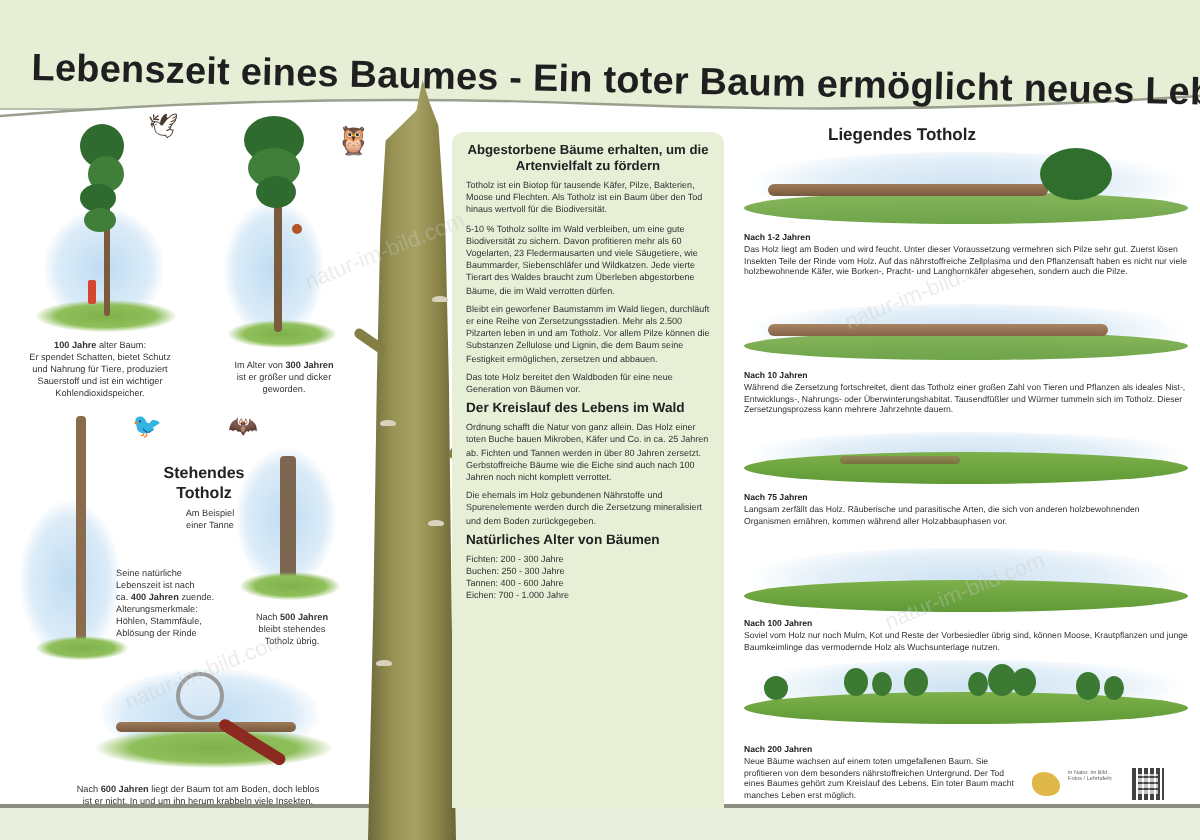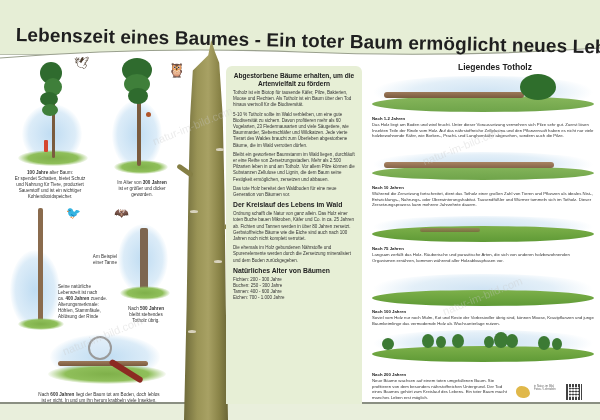--- a/index.html
+++ b/index.html
@@ -77,22 +77,22 @@
     background: #e7efd6; border-radius: 6px 6px 0 0;
     padding: 6px 7px;
   }
   .panel h2 { font-size: 6.6px; line-height: 8px; font-weight: bold; color: #222; text-align: center; margin-bottom: 2px; }
   .panel h3 { font-size: 6.8px; line-height: 8px; font-weight: bold; color: #222; margin: 3px 0 2px 0; }
   .panel p { font-size: 4.5px; line-height: 6.2px; color: #333; margin-bottom: 3px; }
   .panel .ages p { margin-bottom: 0; }
 
   
   .right-h {
-    position: absolute; left: 440px; top: 62px; width: 110px;
-    font-size: 8.5px; font-weight: bold; color: #222; text-align: center;
+    position: absolute; left: 414px; top: 62px; width: 110px;
+    font-size: 8.5px; font-weight: bold; color: #222; text-align: left;
   }
   .scene {
     position: absolute; left: 372px; width: 222px; border-radius: 50% / 40%;
     background: radial-gradient(ellipse at 50% 45%, #cfe3f3 0%, #e3eff8 45%, rgba(255,255,255,0) 70%);
   }
   .scene-grass {
     position: absolute; left: 372px; width: 222px; border-radius: 50%;
     background: linear-gradient(180deg, #7db04a, #5f9a36);
   }
   .log {
@@ -177,20 +177,24 @@
     <span>geworden.</span>
   </div>
 
   <div>
     <div class="sky" style="left:10px;top:250px;width:50px;height:80px;"></div>
     <div class="trunk" style="left:38px;top:208px;width:5px;height:116px;background:#8a6b4d;"></div>
     <div class="grass" style="left:18px;top:318px;width:46px;height:12px;"></div>
   </div>
   <span class="bird" style="left:66px;top:206px;color:#222;">🐦</span>
   <span class="bird" style="left:114px;top:206px;color:#5a4636;">🦇</span>
+  <div class="section-h" style="left:74px;top:232px;width:56px;font-size:8px;line-height:10px;">
+    <span>Stehendes</span><br>
+    <span>Totholz</span>
+  </div>
   <div class="caption" style="left:80px;top:254px;width:50px;">
     <span>Am Beispiel</span><br>
     <span>einer Tanne</span>
   </div>
   <div class="caption left-text" style="left:58px;top:284px;width:60px;">
     <span>Seine natürliche</span><br>
     <span>Lebenszeit ist nach</span><br>
     <span>ca. </span><b>400 Jahren</b><span> zuende.</span><br>
     <span>Alterungsmerkmale:</span><br>
     <span>Höhlen, Stammfäule,</span><br>

